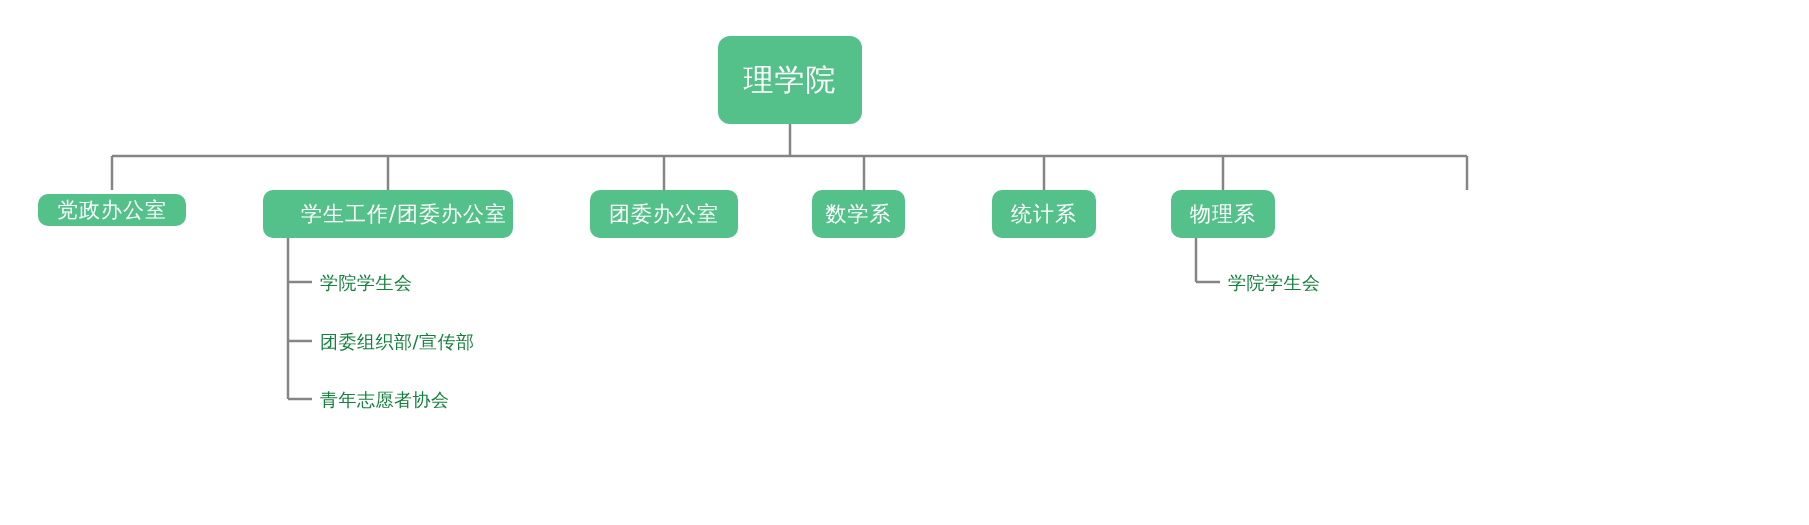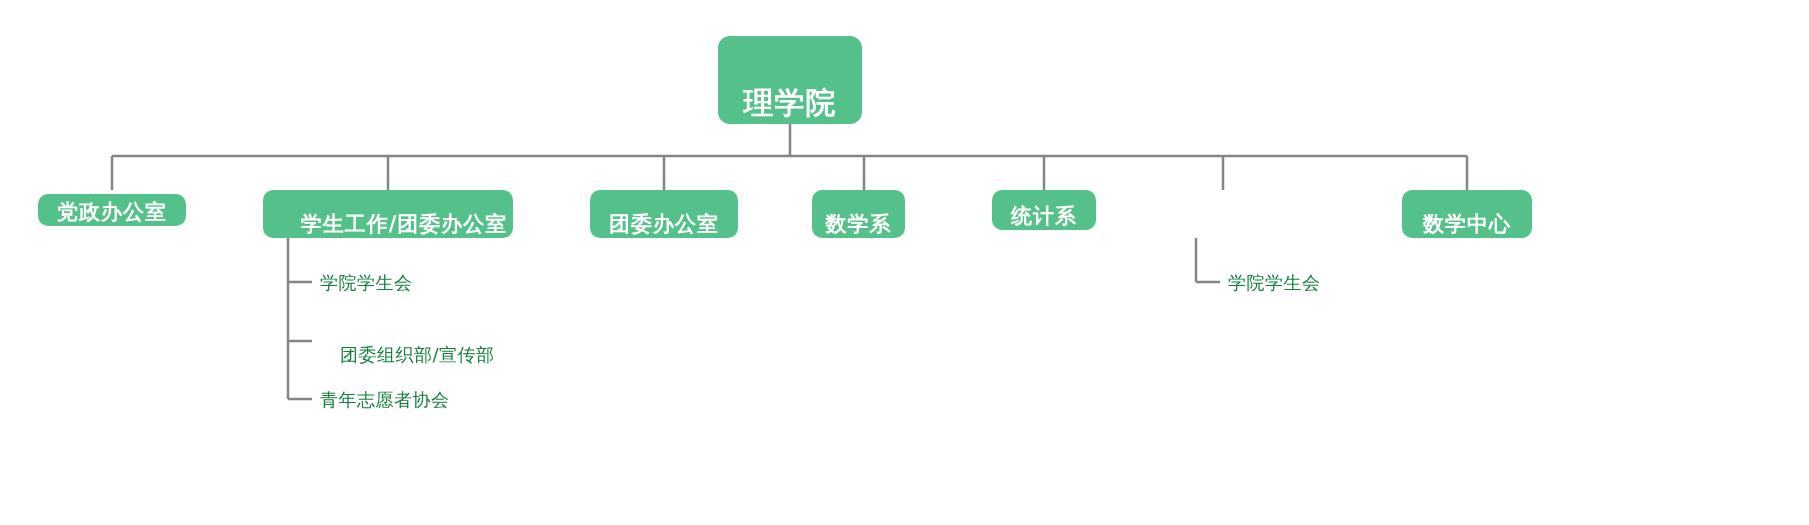--- a/index.html
+++ b/index.html
@@ -22,28 +22,28 @@
     left: 0;
     top: 0;
     width: 1809px;
     height: 525px;
     pointer-events: none;
   }
   .node {
     position: absolute;
     box-sizing: border-box;
     display: flex;
-    align-items: flex-end;
+    align-items: center;
     justify-content: center;
     background: #54c08a;
     color: #ffffff;
     border-radius: 10px;
     white-space: nowrap;
     letter-spacing: 1px;
-    font-weight: 700;
+    font-weight: 400;
   }
   .node.root {
     font-size: 30px;
     border-radius: 12px;
   }
   .node.level2 {
     font-size: 21px;
   }
   .leaf-label {
     position: absolute;
@@ -97,34 +97,34 @@
   </div>
 
   <div class="node level2" style="left:590px; top:190px; width:148px; height:48px;">
     <span>团委办公室</span>
   </div>
 
   <div class="node level2" style="left:812px; top:190px; width:93px; height:48px;">
     <span>数学系</span>
   </div>
 
-  <div class="node level2" style="left:992px; top:190px; width:104px; height:40px;">
+  <div class="node level2" style="left:992px; top:190px; width:104px; height:48px;">
     <span>统计系</span>
   </div>
 
+  <div class="node level2" style="left:1171px; top:190px; width:104px; height:48px;">
+    <span>物理系</span>
+  </div>
 
-  <div class="node level2" style="left:1402px; top:190px; width:130px; height:48px;">
-    <span>数学中心</span>
-  </div>
 
   <div class="leaf-label" style="left:320px; top:274px;">
     <span>学院学生会</span>
   </div>
 
-  <div class="leaf-label" style="left:320px; top:346px;margin-left:20px;">
+  <div class="leaf-label" style="left:320px; top:333px;">
     <span>团委组织部/宣传部</span>
   </div>
 
   <div class="leaf-label" style="left:320px; top:391px;">
     <span>青年志愿者协会</span>
   </div>
 
   <div class="leaf-label" style="left:1228px; top:274px;">
     <span>学院学生会</span>
   </div>

